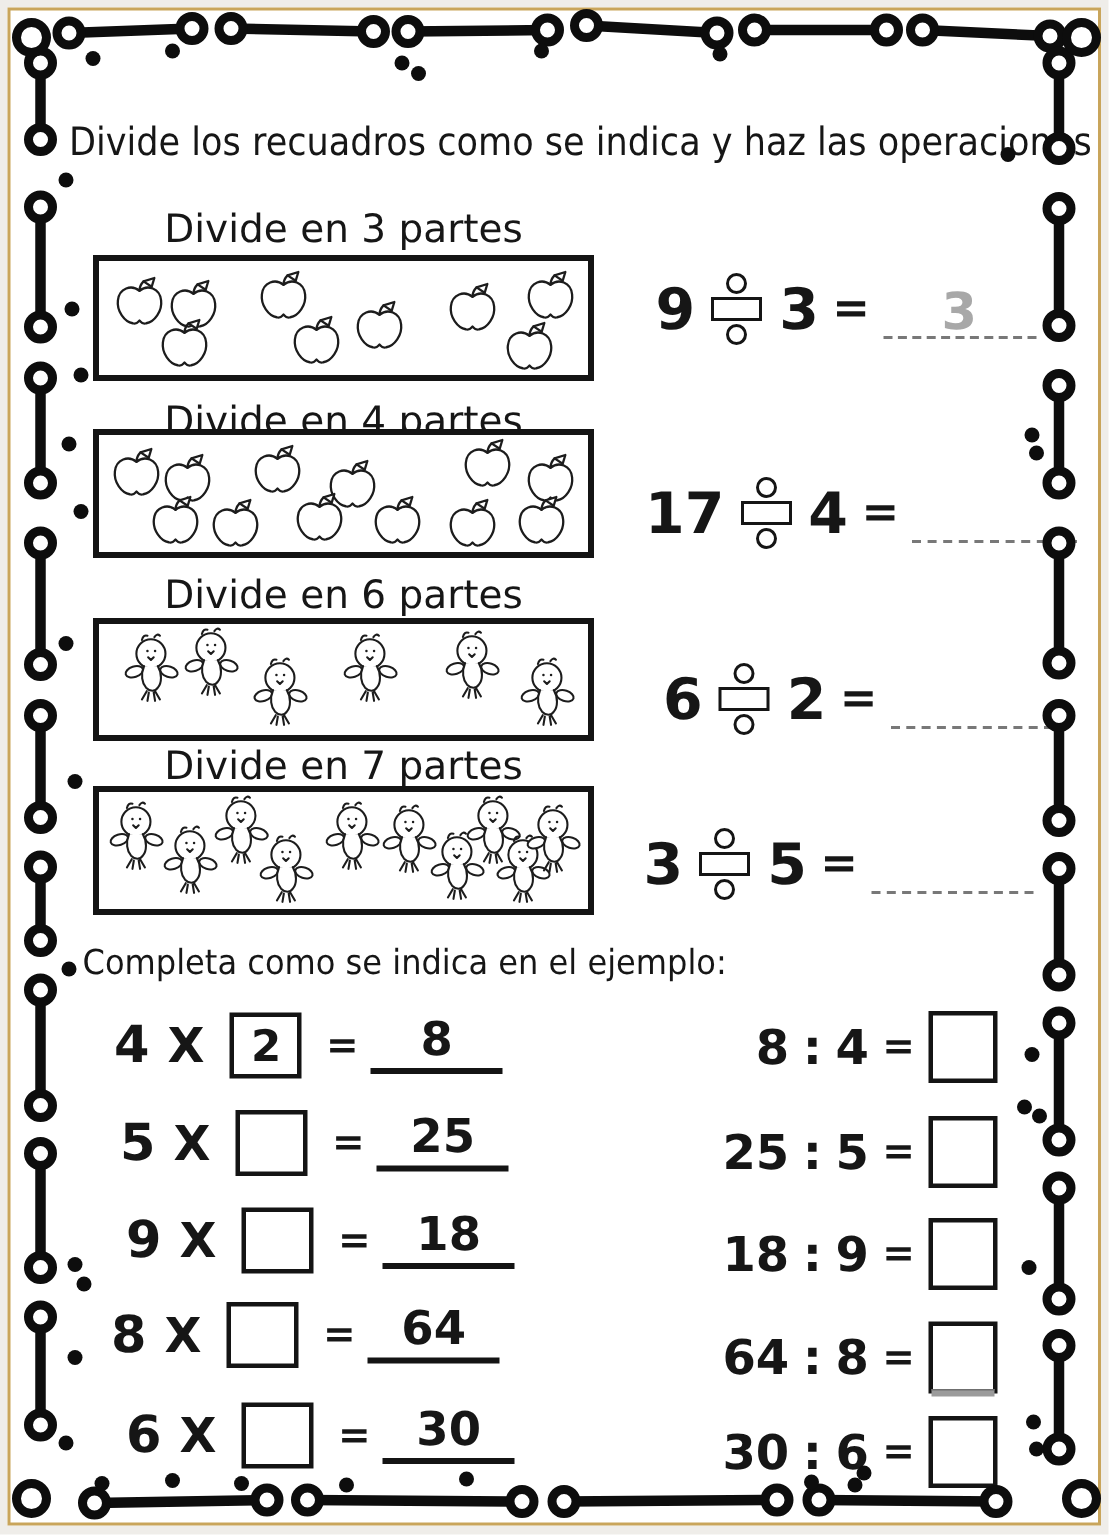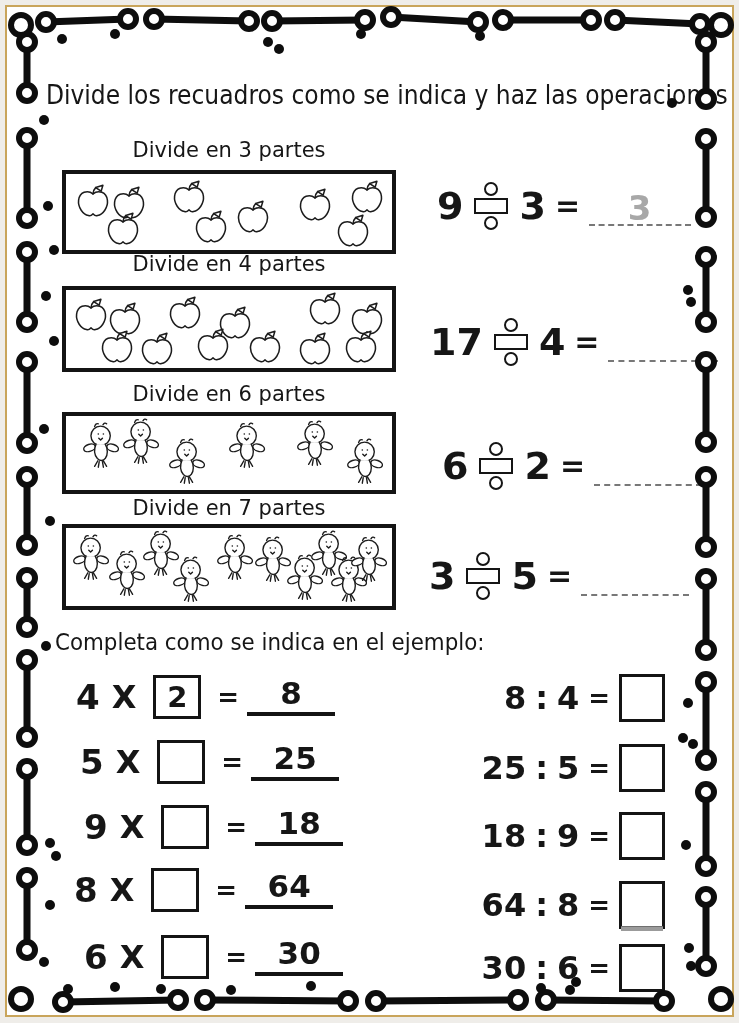--- a/index.html
+++ b/index.html
@@ -21,21 +21,21 @@
     font-size:26px;white-space:nowrap;
     transform:scaleX(.90);transform-origin:left center;
   }
   .subtitle{
     position:absolute;left:55px;top:629px;width:520px;
     font-size:23px;white-space:nowrap;
     transform:scaleX(.93);transform-origin:left center;
   }
   .sec-label{
     position:absolute;left:62px;width:334px;text-align:center;
-    font-size:21px;
+    font-size:26px;
   }
   .item-box{
     position:absolute;left:62px;width:326px;
     border:4px solid #141414;background:#fff;
   }
   .item{position:absolute;}
 
   .equation{
     position:absolute;display:flex;align-items:center;gap:9px;
     font-weight:bold;z-index:2;
@@ -153,21 +153,21 @@
         <i class="db"></i>
         <i class="dc"></i>
       </span>
     <span class="num">3</span>
     <span class="eq">=</span>
     <span class="ansline">
         <span class="trace">3</span>
       </span>
   </div>
 
-  <div class="sec-label" style="top:252px">Divide en 4 partes</div>
+  <div class="sec-label" style="top:266px">Divide en 4 partes</div>
   <div class="item-box" style="top:286px;height:78px">
       <svg class="item" width="38" height="36" viewBox="0 0 40 40" style="left: 6px; top: 8px;">
         <use href="#sym-apple"></use>
       </svg>
       <svg class="item" width="38" height="36" viewBox="0 0 40 40" style="left: 40px; top: 12px;">
         <use href="#sym-apple"></use>
       </svg>
       <svg class="item" width="38" height="36" viewBox="0 0 40 40" style="left: 100px; top: 6px;">
         <use href="#sym-apple"></use>
       </svg>

